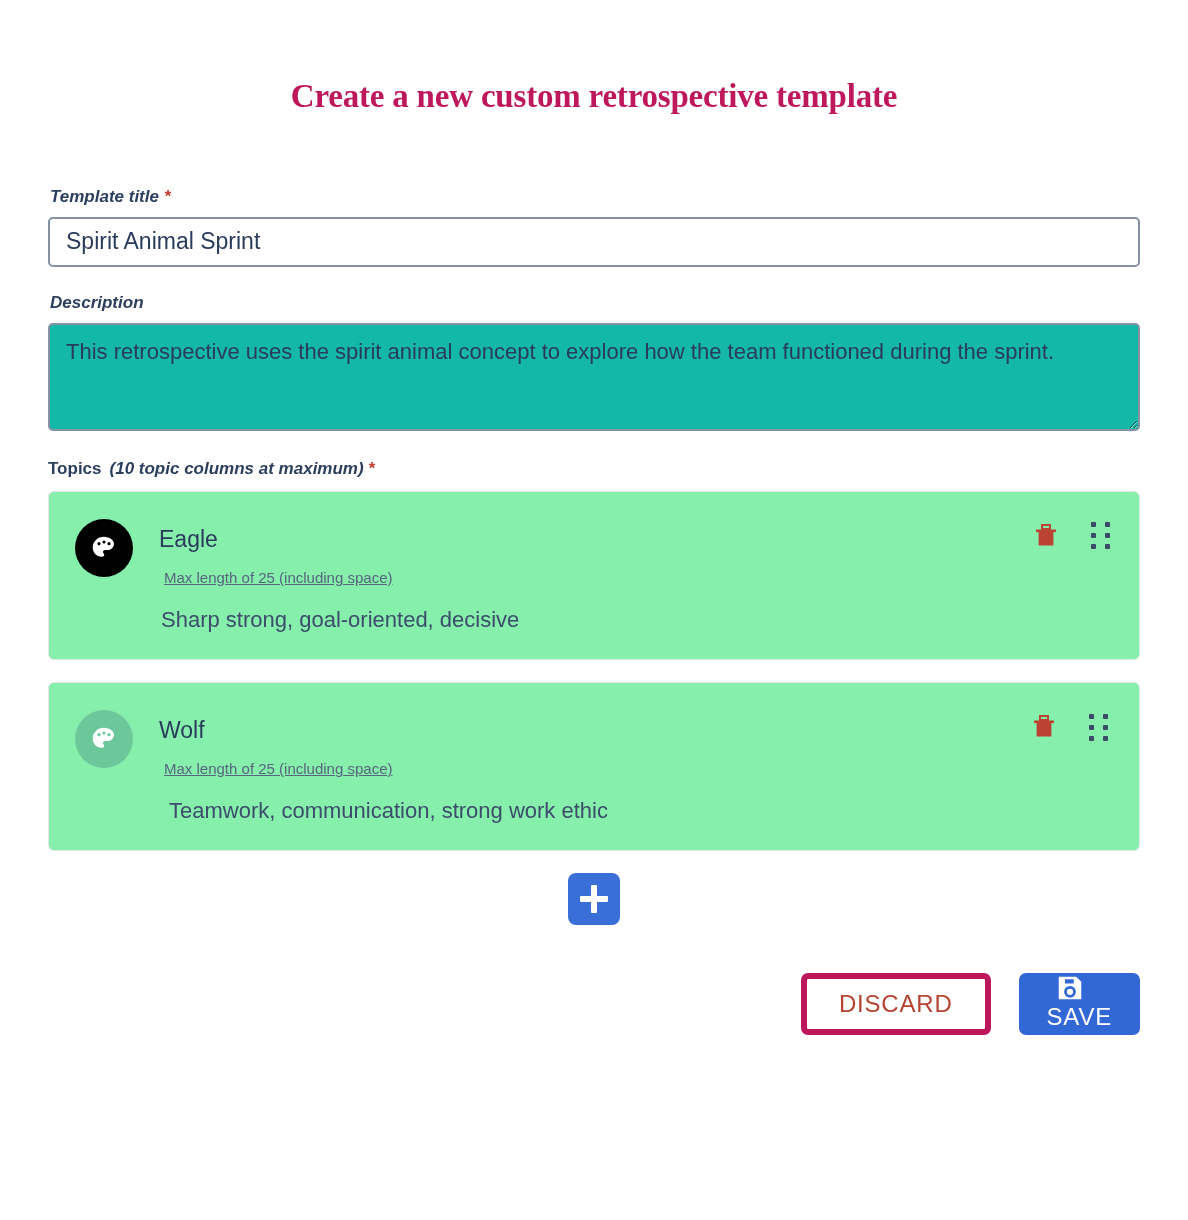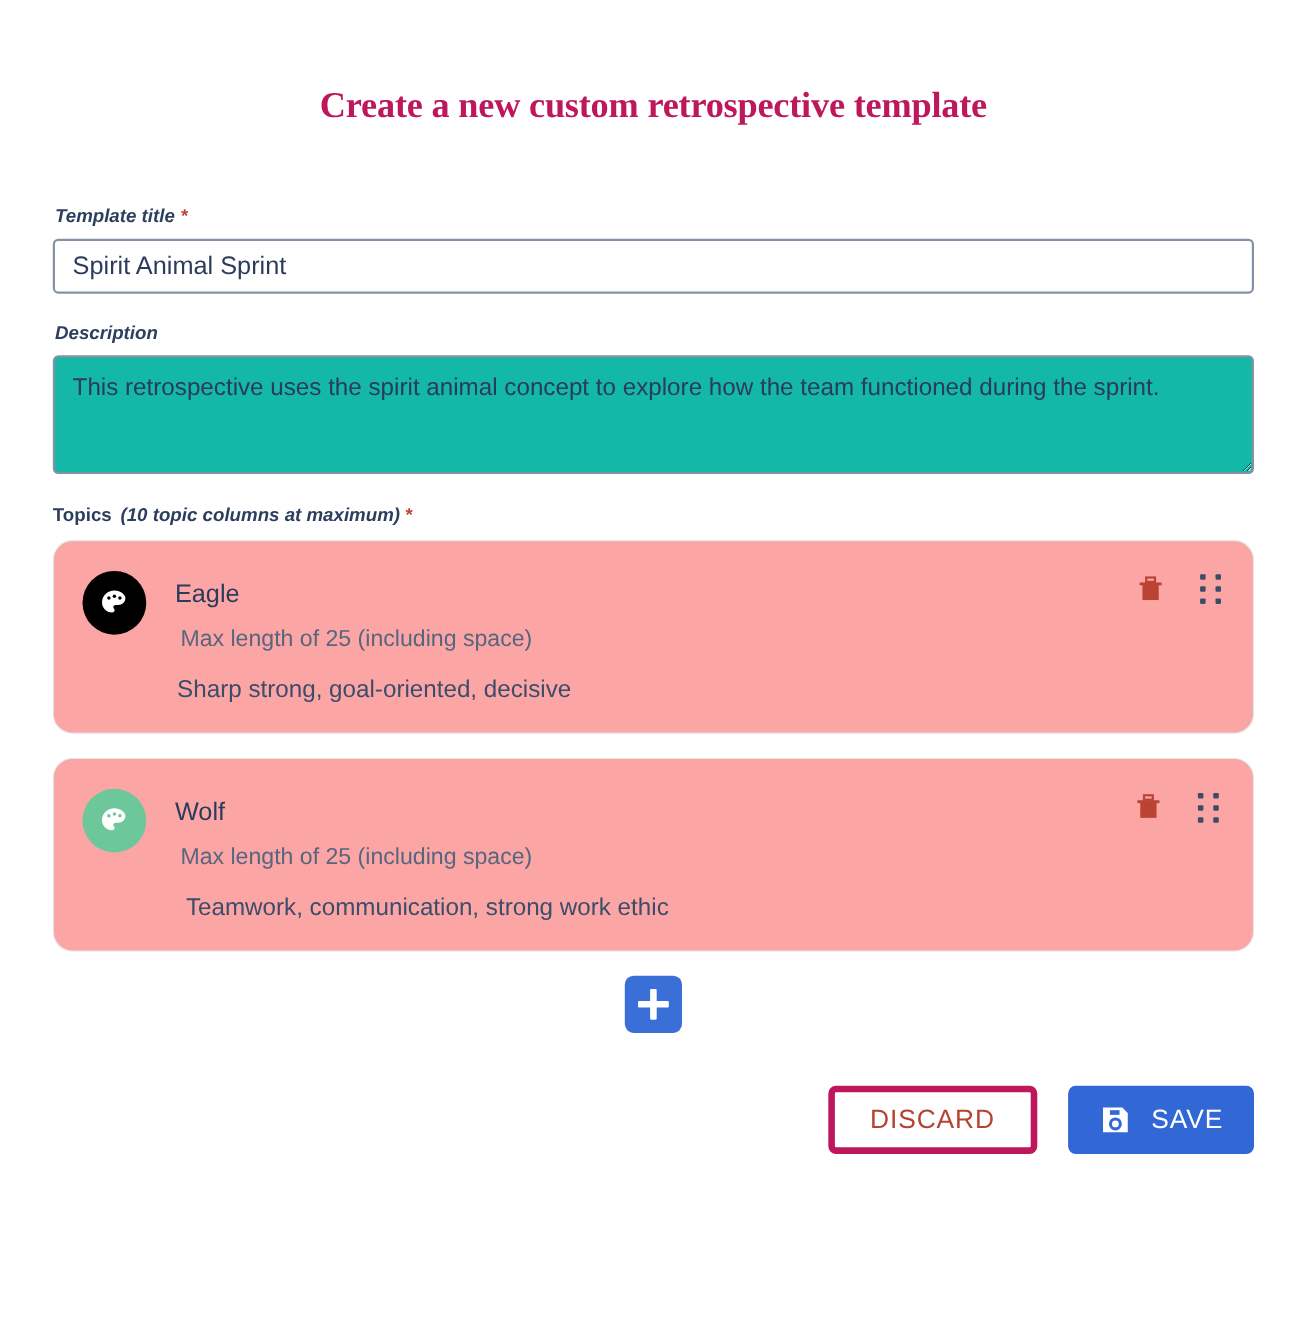--- a/index.html
+++ b/index.html
@@ -95,22 +95,22 @@
   .topics-label .bold { font-weight: bold; }
   .topics-label .hint {
     font-style: italic;
     font-weight: bold;
     margin-left: 8px;
   }
 
   .topic-card {
     position: relative;
     border: 1px solid #e3e5e9;
-    border-radius: 18px;
-    background: #fca5a5;
+    border-radius: 6px;
+    background: #86efac;
     box-sizing: border-box;
     padding: 26px 24px 26px 26px;
     margin-bottom: 22px;
   }
   .topic-head {
     display: flex;
     align-items: flex-start;
   }
   .topic-avatar {
     width: 58px;
@@ -127,24 +127,25 @@
     padding-left: 26px;
     min-width: 0;
   }
   .topic-name {
     font-size: 23px;
     color: #2a3b5c;
     line-height: 1.1;
     padding-top: 9px;
   }
   .topic-hint {
-    font-size: 21px;
+    font-size: 15px;
     color: #57657f;
     margin-top: 17px;
     padding-left: 5px;
+    text-decoration: underline;
   }
   .topic-desc {
     font-size: 22px;
     color: #3c4c6b;
     margin-top: 21px;
     padding-left: 2px;
   }
   .topic-desc.indent { padding-left: 10px; }
 
   .topic-actions {
@@ -246,20 +247,21 @@
     color: #ffffff;
     background: #3267d6;
     border: none;
     border-radius: 7px;
     height: 62px;
     padding: 0 28px;
     margin-left: 28px;
     display: flex;
     align-items: center;
     cursor: pointer;
+    flex-direction: column;
   }
   .btn-save .save-ico { margin-right: 18px; display: flex; }
 </style>
 </head>
 <body>
 
 <div class="page">
 
   <h1 class="page-title">Create a new custom retrospective template</h1>
 

